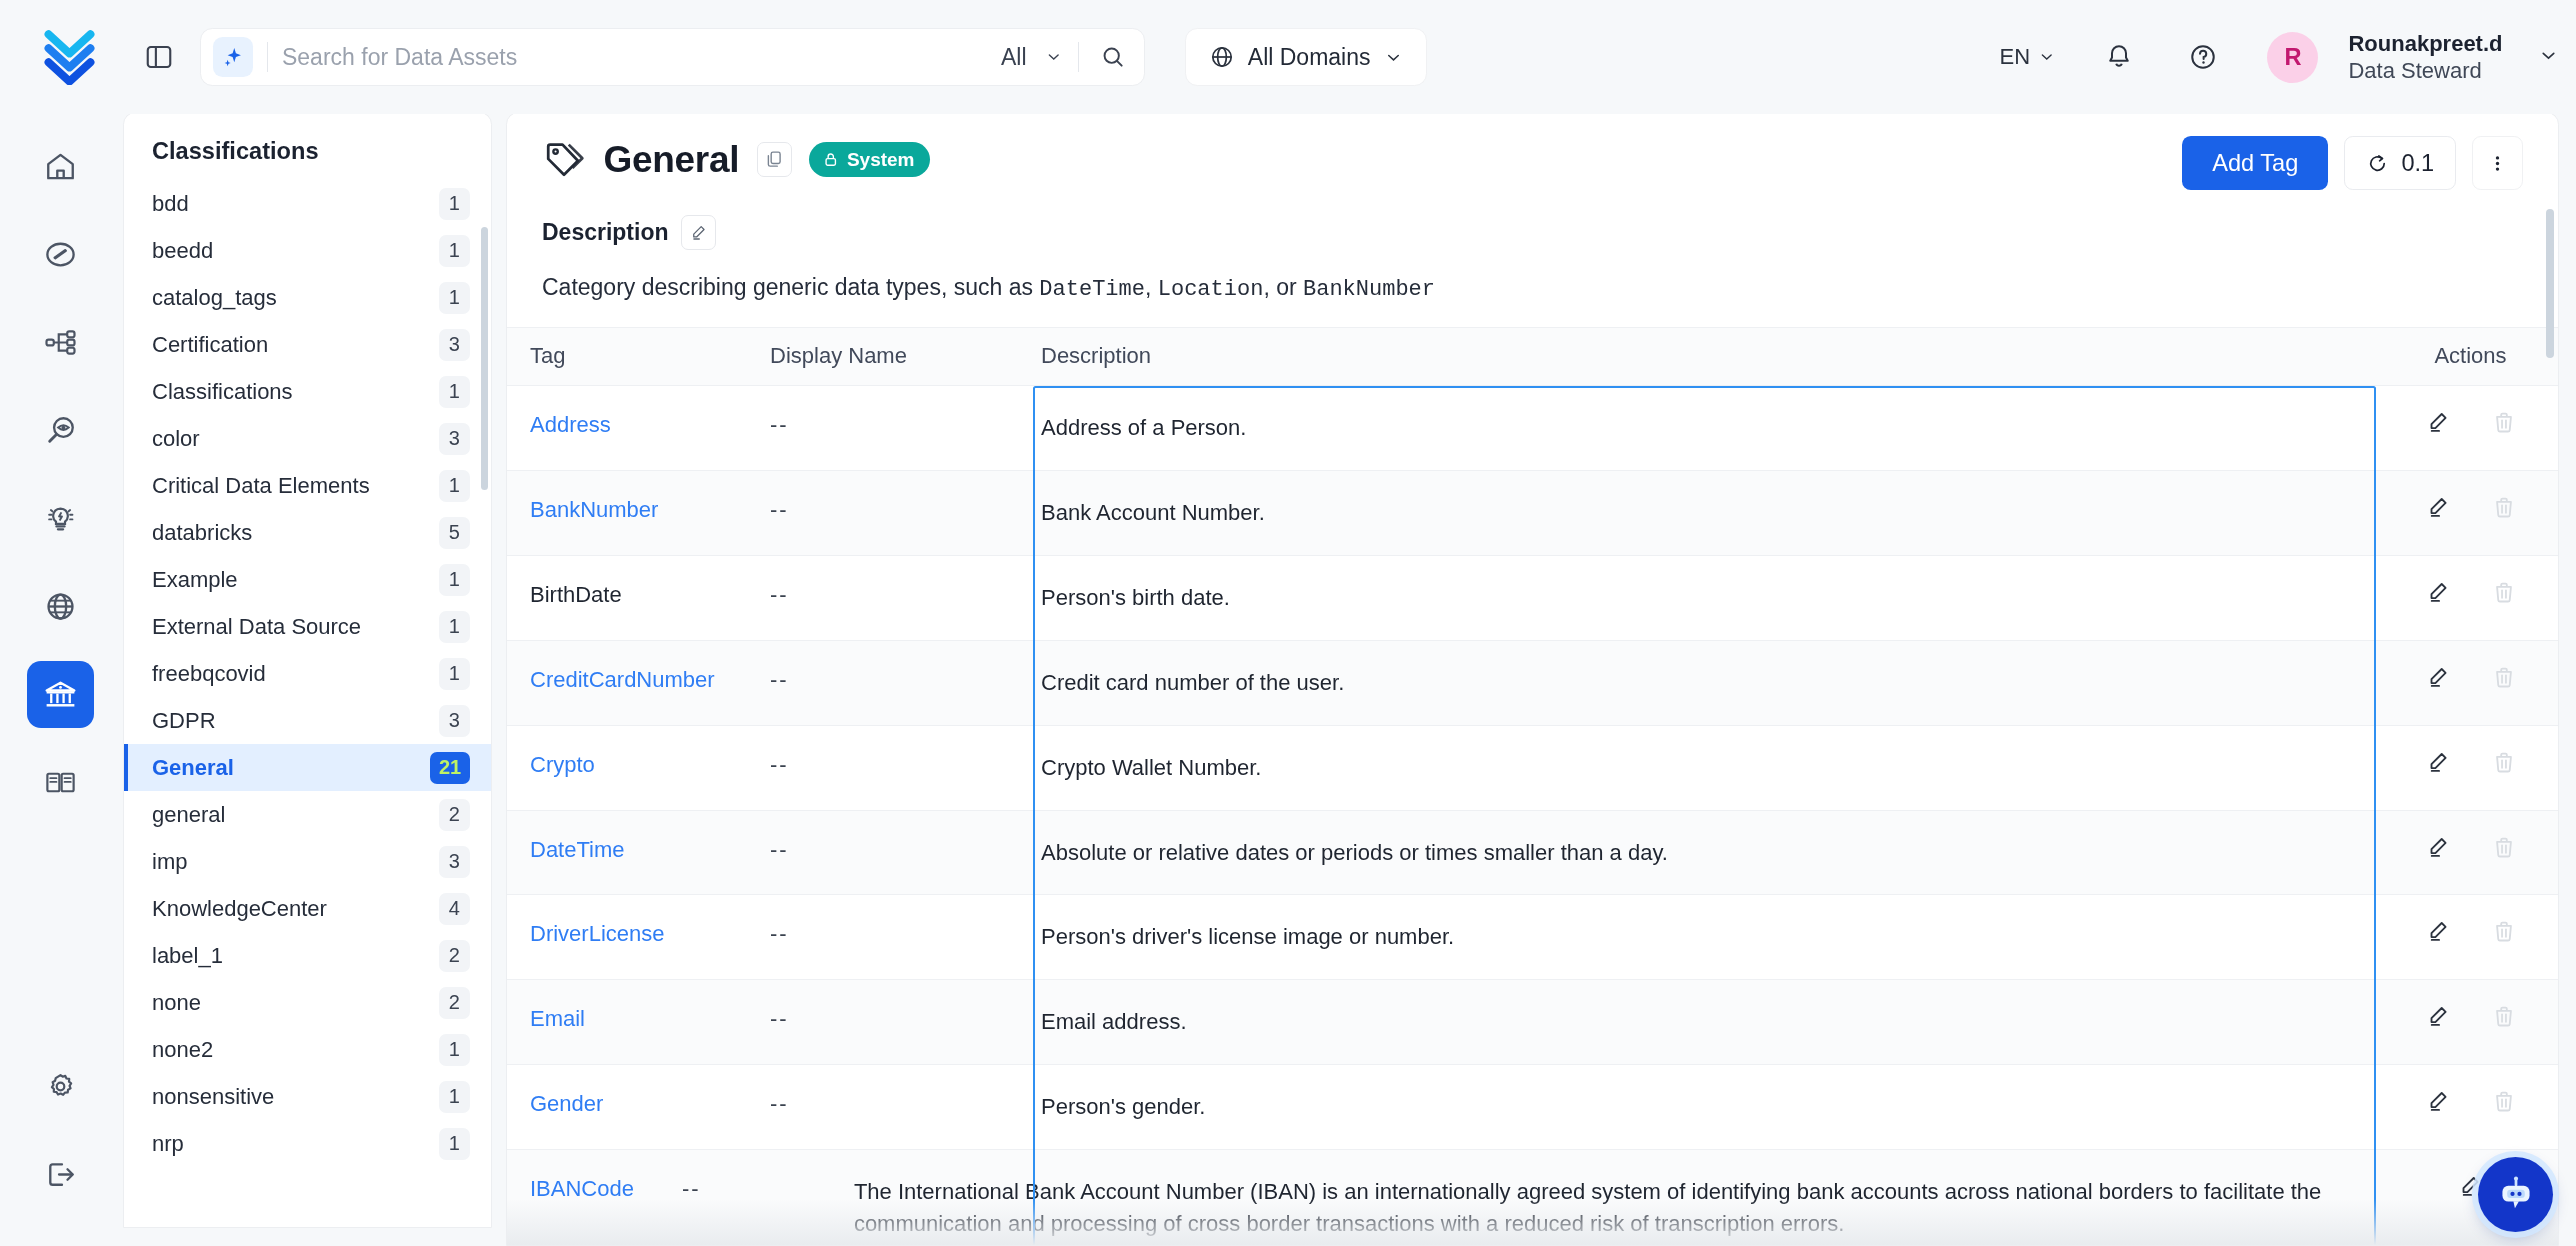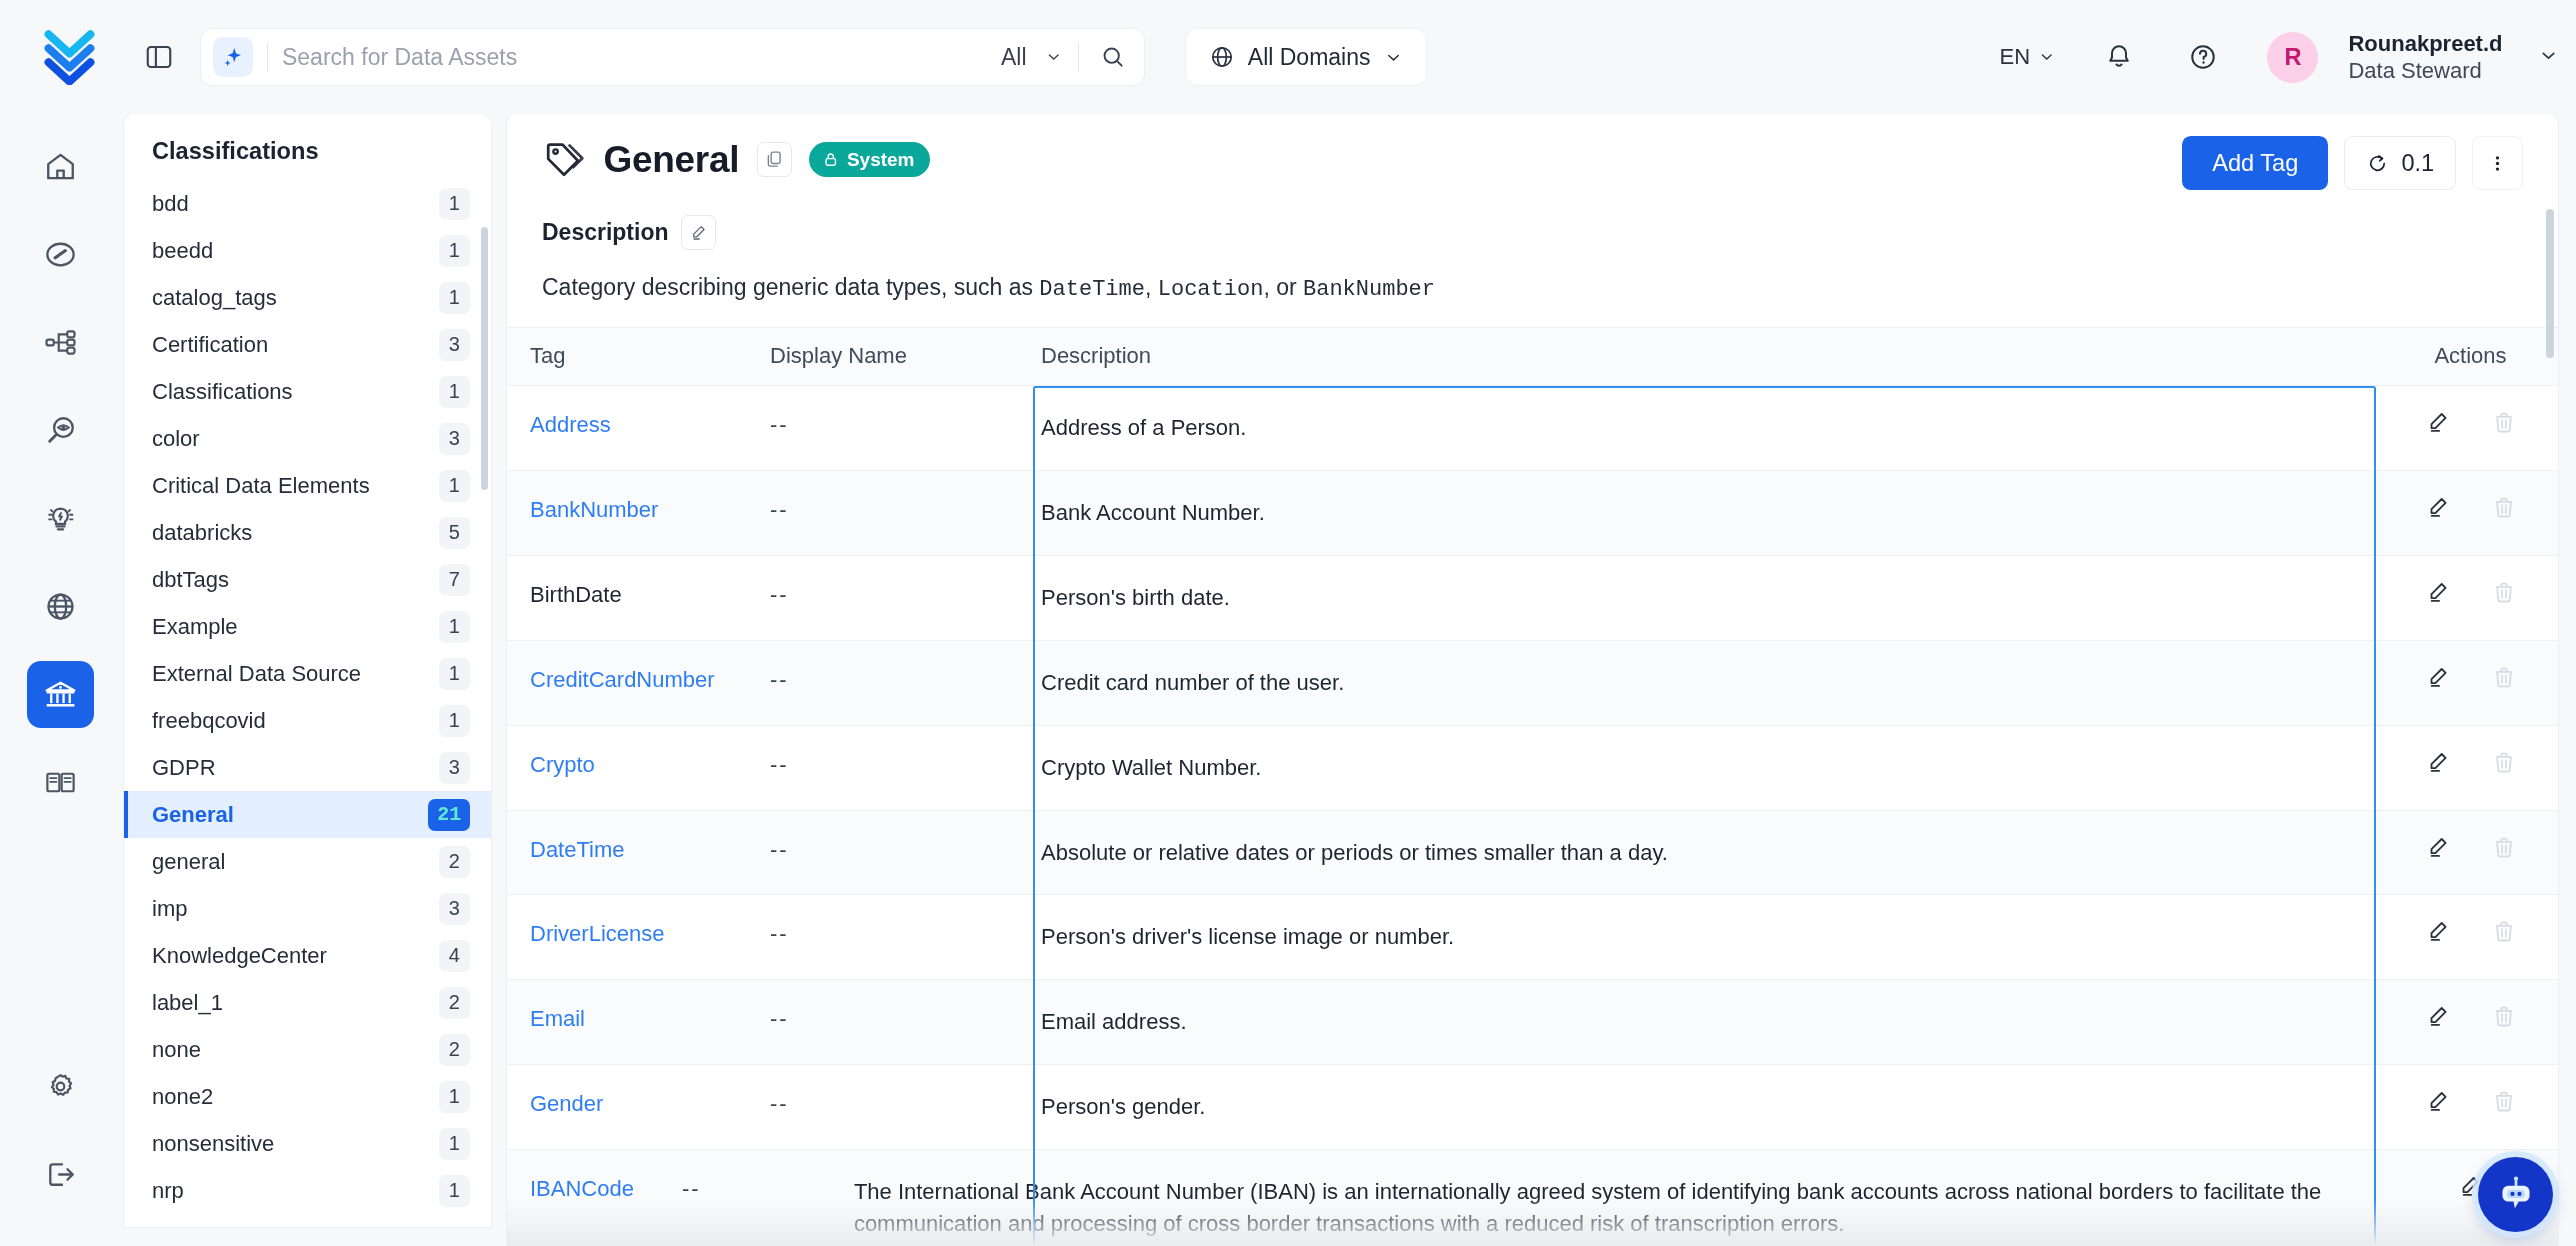--- a/index.html
+++ b/index.html
@@ -110,21 +110,21 @@
   .side-row .ct {
     min-width: 31.5px; height: 31.5px; padding: 0 8.8px; border-radius: 7px;
     background: #f2f4f7; color: #3b4351; font-size: 20px;
     display: flex; align-items: center; justify-content: center;
   }
   .side-row.sel { background: #e3efff; }
   .side-row.sel::before {
     content: ""; position: absolute; left: 0; top: 0; bottom: 0; width: 4.4px; background: #1a62e8;
   }
   .side-row.sel .nm { color: #1a62e8; font-weight: 700; }
-  .side-row.sel .ct { background: #1a62e8; color: #5eead4; font-weight: 700; font-family: Liberation Mono, monospace; }
+  .side-row.sel .ct { background: #1a62e8; color: #bef264; font-weight: 700; }
   .side-scroll {
     position: absolute; right: 3.5px; top: 114px; width: 7px; height: 263px;
     background: #ccd5de; border-radius: 4.4px;
   }
 
   
   .main {
     position: absolute; left: 506px; top: 112px;
     width: 2053px; height: 1134px;
     background: #fff; border: 0.9px solid #eceef1; border-radius: 12.3px 12.3px 0 0;
@@ -421,24 +421,20 @@
       </div>
       <div class="side-row">
         <span class="nm">Critical Data Elements</span>
         <span class="ct">1</span>
       </div>
       <div class="side-row">
         <span class="nm">databricks</span>
         <span class="ct">5</span>
       </div>
       <div class="side-row">
-        <span class="nm">dbtTags</span>
-        <span class="ct">7</span>
-      </div>
-      <div class="side-row">
         <span class="nm">Example</span>
         <span class="ct">1</span>
       </div>
       <div class="side-row">
         <span class="nm">External Data Source</span>
         <span class="ct">1</span>
       </div>
       <div class="side-row">
         <span class="nm">freebqcovid</span>
         <span class="ct">1</span>

